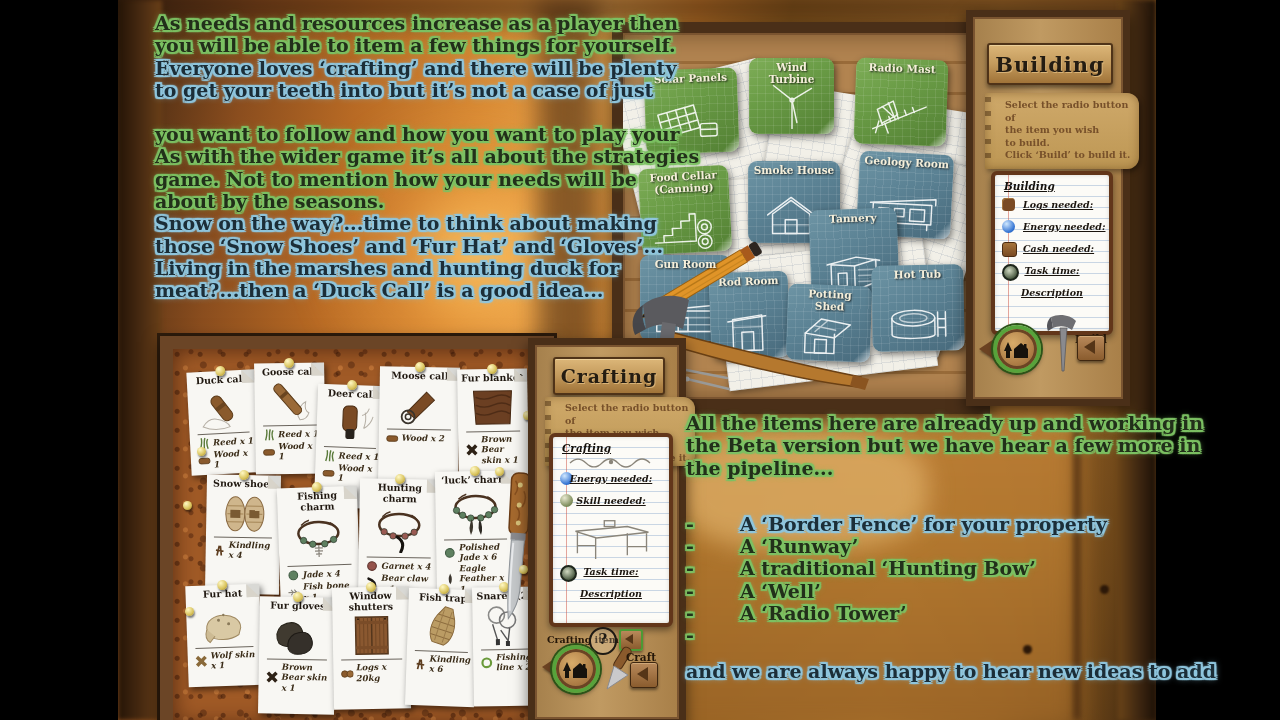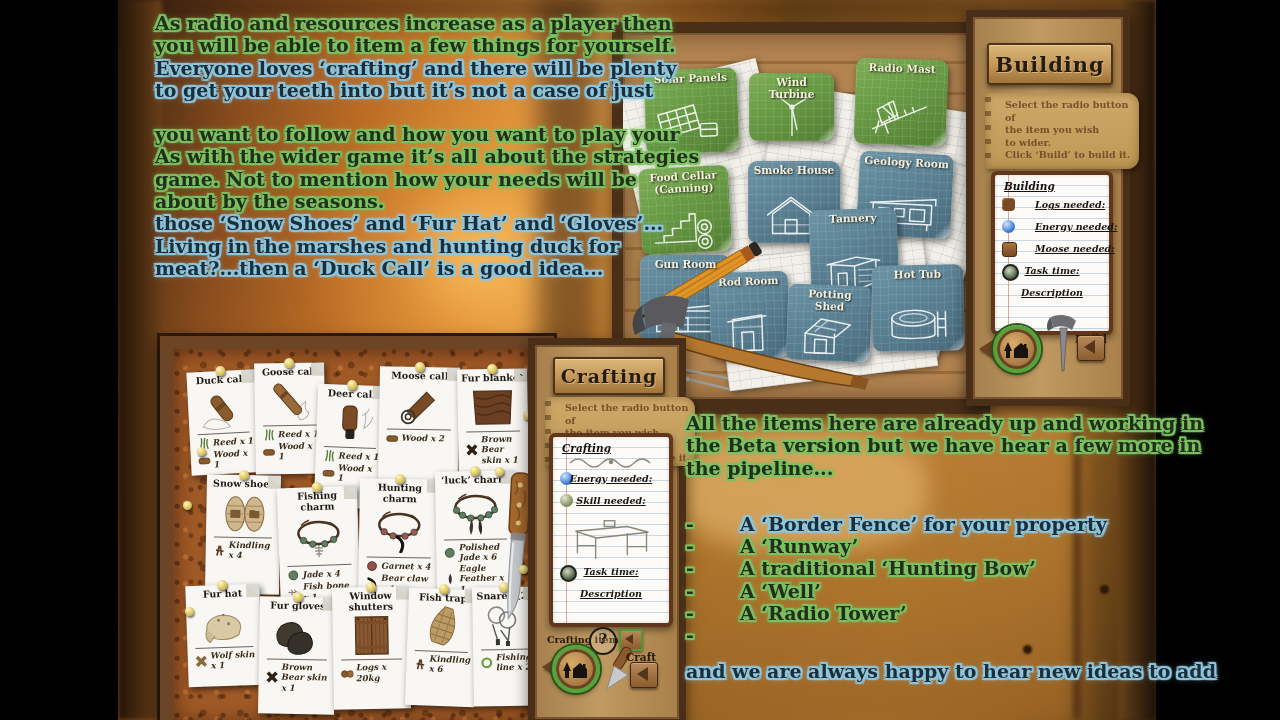--- a/index.html
+++ b/index.html
@@ -55,21 +55,21 @@
     box-shadow:0 3px 7px rgba(0,0,0,.45),inset 0 0 4px rgba(0,0,0,.15);}
   .np-header{display:block;margin:5px 0 2px 9px;font-style:italic;font-weight:700;font-size:10.5px;
     text-decoration:underline;color:#14100c;}
   .np-row{position:relative;height:22px;}
   .np-icon{position:absolute;left:7px;top:3px;width:13px;height:13px;border-radius:50%;}
   .ic-logs{background:radial-gradient(circle at 35% 35%,#a5order,#7a4a24);background:#7a4a24;border-radius:4px;box-shadow:inset 1px 1px 0 #a5743c;}
   .ic-energy{background:radial-gradient(circle at 35% 30%,#cfe8ff,#2e6fd0 70%,#1c4a94);}
   .ic-cash{background:linear-gradient(180deg,#a5743c,#7a4a22);border-radius:3px;border:1px solid #4a2c12;}
   .ic-task{background:radial-gradient(circle at 40% 35%,#cfd8c0,#44543c 75%);border:2px solid #1e261c;}
   .ic-skill{background:radial-gradient(circle at 35% 30%,#e8e8d0,#7a8a58 70%,#55663c);}
-  .np-label{position:absolute;left:40px;top:4px;font-style:italic;font-weight:700;font-size:9.5px;
+  .np-label{position:absolute;left:28px;top:4px;font-style:italic;font-weight:700;font-size:9.5px;
     text-decoration:underline;color:#1a140e;white-space:nowrap;}
   .np-center .np-label{left:0;right:0;text-align:center;}
   .tri-left{position:absolute;width:0;height:0;border-style:solid;
     border-width:10px 15px 10px 0;border-color:transparent #6b4222 transparent transparent;
     filter:drop-shadow(1px 2px 1px rgba(0,0,0,.45));}
   .rbtn{position:absolute;width:40px;height:40px;border-radius:50%;
     background:radial-gradient(circle at 40% 35%,#d8ac6a,#b08048 55%,#8a5c2c);
     border:4px solid #57a33b;box-shadow:0 0 0 2px #2c5418,0 2px 5px rgba(0,0,0,.55),inset 0 0 0 3px #6a4424;}
   .rbtn svg{position:absolute;left:5px;top:8px;}
   .sqbtn{position:absolute;width:26px;height:24px;background:linear-gradient(180deg,#b8895a,#8a5c2e);
@@ -90,21 +90,21 @@
     background-image:repeating-linear-gradient(0deg,rgba(255,255,255,.09) 0 1px,transparent 1px 8px),
       repeating-linear-gradient(90deg,rgba(255,255,255,.09) 0 1px,transparent 1px 8px);}
   .tile::after{content:"";position:absolute;right:0;bottom:0;width:17px;height:17px;border-radius:0 0 9px 3px;
     background:linear-gradient(315deg,rgba(255,255,255,.6) 8%,rgba(255,255,255,.18) 42%,transparent 55%);}
   .tile.green{background:linear-gradient(150deg,#7fae58 0%,#6a9c46 40%,#527f33 100%);}
   .tile.blue{background:linear-gradient(150deg,#6e95a5 0%,#5b8294 45%,#47697b 100%);}
   .t-label{position:relative;z-index:1;display:block;text-align:center;margin-top:3px;padding:0 4px;
     font-weight:700;font-size:10.5px;line-height:12px;color:#f5efda;text-shadow:1px 1px 2px rgba(0,0,0,.75);}
   .tile svg{position:absolute;left:50%;bottom:1px;transform:translateX(-50%);z-index:0;}
   #tiles .tile:nth-child(1){left:22px;top:36px;width:93px;height:84px;transform:rotate(-2deg);}
-  #tiles .tile:nth-child(2){left:126px;top:40px;width:85px;height:68px;}
+  #tiles .tile:nth-child(2){left:126px;top:25px;width:85px;height:76px;}
   #tiles .tile:nth-child(3){left:232px;top:26px;width:92px;height:86px;transform:rotate(2deg);}
   #tiles .tile:nth-child(4){left:17px;top:134px;width:90px;height:86px;transform:rotate(-3deg);}
   #tiles .tile:nth-child(5){left:125px;top:128px;width:92px;height:82px;}
   #tiles .tile:nth-child(6){left:235px;top:120px;width:94px;height:84px;transform:rotate(3deg);}
   #tiles .tile:nth-child(7){left:187px;top:176px;width:88px;height:86px;transform:rotate(-2deg);}
   #tiles .tile:nth-child(8){left:17px;top:222px;width:91px;height:86px;}
   #tiles .tile:nth-child(9){left:87px;top:239px;width:79px;height:86px;transform:rotate(-2deg);}
   #tiles .tile:nth-child(10){left:164px;top:252px;width:84px;height:76px;transform:rotate(2deg);}
   #tiles .tile:nth-child(11){left:249px;top:232px;width:92px;height:86px;transform:rotate(-1deg);}
   #building-sidebar{left:966px;top:10px;width:150px;height:382px;z-index:2;}
@@ -181,31 +181,32 @@
     <div class="blob b-cabhi"></div>
     <div class="blob b-seam"></div>
     <div class="blob b-rpost"></div>
     <div class="blob b-lstrip"></div>
     <div class="knob" style="left:905px;top:645px;"></div>
     <div class="knob" style="left:982px;top:585px;"></div>
   </div>
 
   <div class="txtblock" style="left:155px;top:12px;width:470px;">
     <div id="intro-p1">
-        <div class="txt-line gl-g">As radio and resources increase as a player then</div>
+        <div class="txt-line gl-g">As needs and resources increase as a player then</div>
         <div class="txt-line gl-g">you will be able to item a few things for yourself.</div>
         <div class="txt-line gl-b">Everyone loves ‘crafting’ and there will be plenty</div>
         <div class="txt-line gl-b">to get your teeth into but it’s not a case of just</div>
       </div>
     <div class="txt-gap"></div>
     <div id="intro-p2">
         <div class="txt-line gl-g">you want to follow and how you want to play your</div>
         <div class="txt-line gl-g">As with the wider game it’s all about the strategies</div>
         <div class="txt-line gl-g">game. Not to mention how your needs will be</div>
         <div class="txt-line gl-g">about by the seasons.</div>
+        <div class="txt-line gl-b">Snow on the way?...time to think about making</div>
         <div class="txt-line gl-b">those ‘Snow Shoes’ and ‘Fur Hat’ and ‘Gloves’...</div>
         <div class="txt-line gl-b">Living in the marshes and hunting duck for</div>
         <div class="txt-line gl-b">meat?...then a ‘Duck Call’ is a good idea...</div>
       </div>
   </div>
 
   <div class="txtblock" style="left:686px;top:412px;width:466px;">
     <div id="outro-p">
         <div class="txt-line gl-g">All the items here are already up and working in</div>
         <div class="txt-line gl-g">the Beta version but we have hear a few more in</div>
@@ -402,37 +403,37 @@
     </svg>
   </div>
 
   <div class="sidebar" id="building-sidebar">
     <div class="plank" id="building-plank">
       <span>Building</span>
     </div>
     <div class="note" id="building-note">
         <div>Select the radio button of</div>
         <div>the item you wish</div>
-        <div>to wider.</div>
+        <div>to build.</div>
         <div>Click ‘Build’ to build it.</div>
       </div>
     <div class="notepad" id="building-notepad">
       <span class="np-header">Building</span>
       <div id="building-rows">
           <div class="np-row">
             <span class="np-icon ic-logs"></span>
             <span class="np-label">Logs needed:</span>
           </div>
           <div class="np-row">
             <span class="np-icon ic-energy"></span>
             <span class="np-label">Energy needed:</span>
           </div>
           <div class="np-row">
             <span class="np-icon ic-cash"></span>
-            <span class="np-label">Moose needed:</span>
+            <span class="np-label">Cash needed:</span>
           </div>
           <div class="np-row np-center">
             <span class="np-icon ic-task"></span>
             <span class="np-label">Task time:</span>
           </div>
           <div class="np-row np-center">
             <span class="np-label">Description</span>
           </div>
         </div>
     </div>

